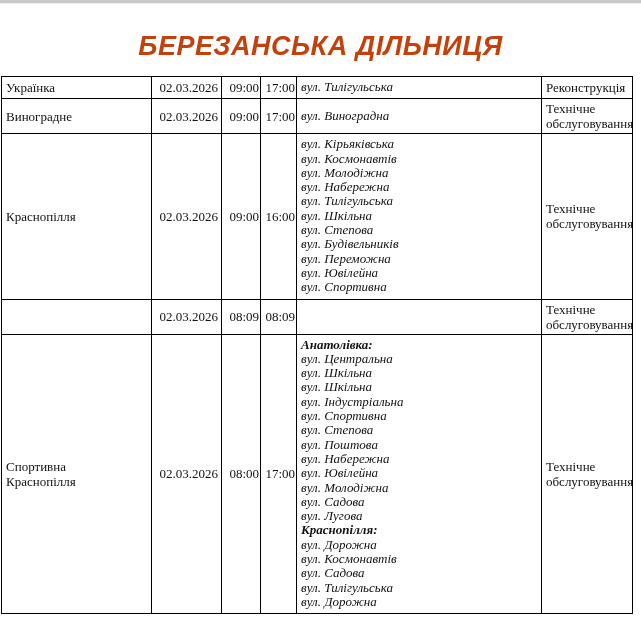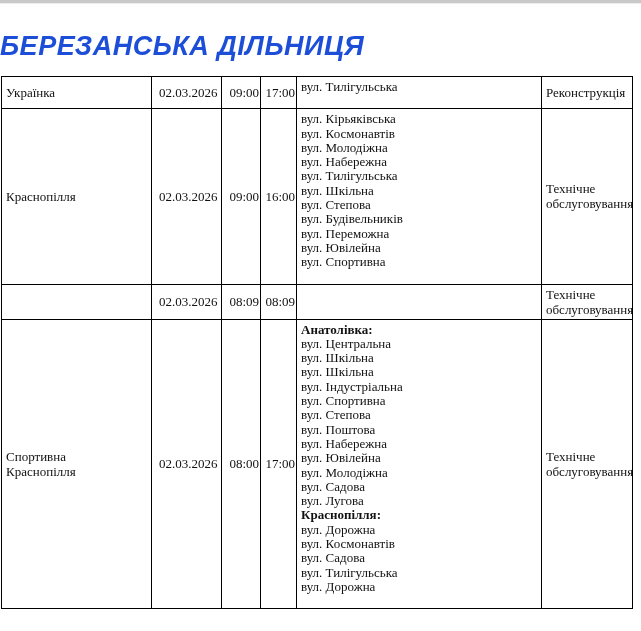--- a/index.html
+++ b/index.html
@@ -12,27 +12,27 @@
     font-family: "Liberation Serif", serif;
     color: #111111;
   }
   .top-bar {
     height: 3px;
     background: #c9c9c9;
     border-bottom: 1px solid #ededed;
   }
   .page-title {
     margin: 27px 0 14px 0;
-    text-align: left;
+    text-align: center;
     font-family: "Liberation Sans", sans-serif;
     font-weight: bold;
     font-style: italic;
     font-size: 27px;
     letter-spacing: 0.5px;
-    color: #1d4ed8;
+    color: #c2410c;
   }
   table.schedule {
     border-collapse: collapse;
     table-layout: fixed;
     width: 594px;
     margin-left: 1px;
   }
   col.c-location { width: 150px; }
   col.c-date     { width: 70px;  }
   col.c-start    { width: 39px;  }
@@ -40,23 +40,23 @@
   col.c-streets  { width: 245px; }
   col.c-type     { width: 91px;  }
   td {
     border: 1px solid #000000;
     vertical-align: middle;
     font-size: 13px;
     line-height: 15px;
     padding: 2px 3px 2px 4px;
     overflow: hidden;
   }
-  td.cell-date { padding-left: 7px; }
+  td.cell-date { padding-left: 7px; text-align: right; }
   td.cell-time { text-align: right; padding-left: 1px; padding-right: 1px; }
-  td.cell-streets { line-height: 14.3px; padding-top: 3px; padding-bottom: 14px; }
+  td.cell-streets { line-height: 14.3px; padding-top: 3px; padding-bottom: 4px; font-style: italic; }
   td.cell-type { line-height: 15px; padding-right: 1px; }
   .street-line.bold { font-weight: bold; }
   .loc-line { line-height: 15px; }
 </style>
 </head>
 <body>
 
 <div class="top-bar"></div>
 
 <h1 class="page-title">БЕРЕЗАНСЬКА ДІЛЬНИЦЯ</h1>
@@ -75,20 +75,32 @@
         <td class="cell-location">
           <div class="loc-line">Українка</div>
         </td>
         <td class="cell-date">02.03.2026</td>
         <td class="cell-time">09:00</td>
         <td class="cell-time">17:00</td>
         <td class="cell-streets">
           <div class="street-line">вул. Тилігульська</div>
         </td>
         <td class="cell-type">Реконструкція</td>
+      </tr>
+      <tr>
+        <td class="cell-location">
+          <div class="loc-line">Виноградне</div>
+        </td>
+        <td class="cell-date">02.03.2026</td>
+        <td class="cell-time">09:00</td>
+        <td class="cell-time">17:00</td>
+        <td class="cell-streets">
+          <div class="street-line">вул. Виноградна</div>
+        </td>
+        <td class="cell-type">Технічне обслуговування</td>
       </tr>
       <tr>
         <td class="cell-location">
           <div class="loc-line">Краснопілля</div>
         </td>
         <td class="cell-date">02.03.2026</td>
         <td class="cell-time">09:00</td>
         <td class="cell-time">16:00</td>
         <td class="cell-streets">
           <div class="street-line">вул. Кірьяківська</div>

